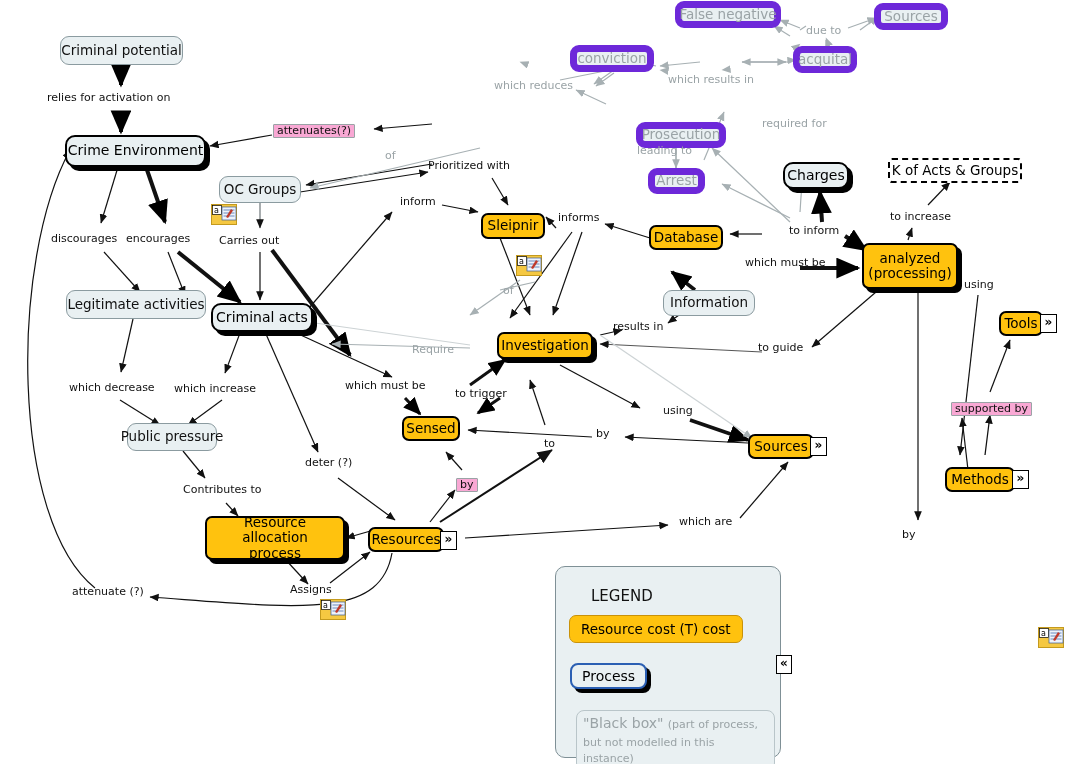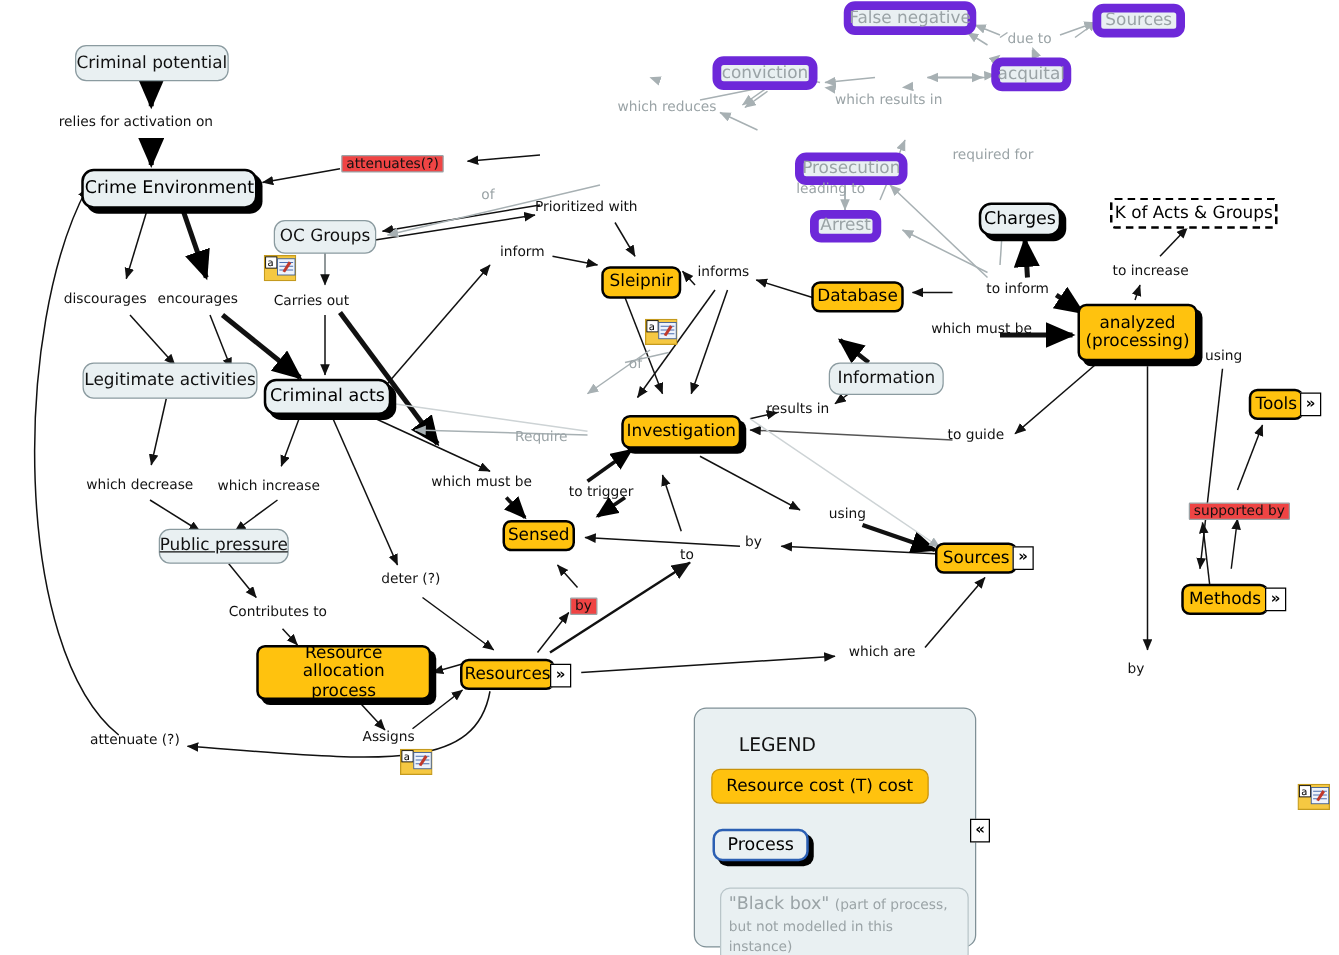--- a/index.html
+++ b/index.html
@@ -49,21 +49,21 @@
   }
 
   
   .linklabel{
     position:absolute;font-size:11px;color:#111;
     white-space:nowrap;background:transparent;
     display:flex;align-items:center;justify-content:center;
     line-height:1.1;
   }
   .linklabel.boxed{
-    background:#ef4444;border:1px solid #9aa3a6;padding:0px 3px;border-radius:1px;
+    background:#f9a8d4;border:1px solid #9aa3a6;padding:0px 3px;border-radius:1px;
   }
   .linklabel.grey{color:#9aa3a6;}
 
   
   .noteicon{
     position:absolute;width:26px;height:21px;
   }
 
   
   .chip{
@@ -273,21 +273,21 @@
   <div class="node concept" style="left:60px;top:36px;width:123px;height:29px;">Criminal potential</div>
 
   <div class="node process" style="left:65px;top:135px;width:141px;height:32px;">Crime Environment</div>
 
   <div class="node concept" style="left:219px;top:176px;width:82px;height:27px;">OC Groups</div>
 
   <div class="node concept" style="left:66px;top:290px;width:140px;height:29px;">Legitimate activities</div>
 
   <div class="node process" style="left:211px;top:303px;width:102px;height:29px;">Criminal acts</div>
 
-  <div class="node concept" style="left:127px;top:423px;width:104px;height:28px;text-decoration:underline;">Public pressure</div>
+  <div class="node concept" style="left:127px;top:423px;width:90px;height:28px;">Public pressure</div>
 
   <div class="node resource shadowed" style="left:205px;top:516px;width:140px;height:44px;white-space:normal;">Resource allocation process</div>
 
   <div class="node resource" style="left:368px;top:527px;width:76px;height:25px;">Resources</div>
   <div class="chip" style="left:440px;top:531px;">»</div>
 
   <div class="node resource" style="left:402px;top:416px;width:58px;height:25px;">Sensed</div>
 
   <div class="node resource shadowed" style="left:497px;top:332px;width:96px;height:27px;">Investigation</div>
 

